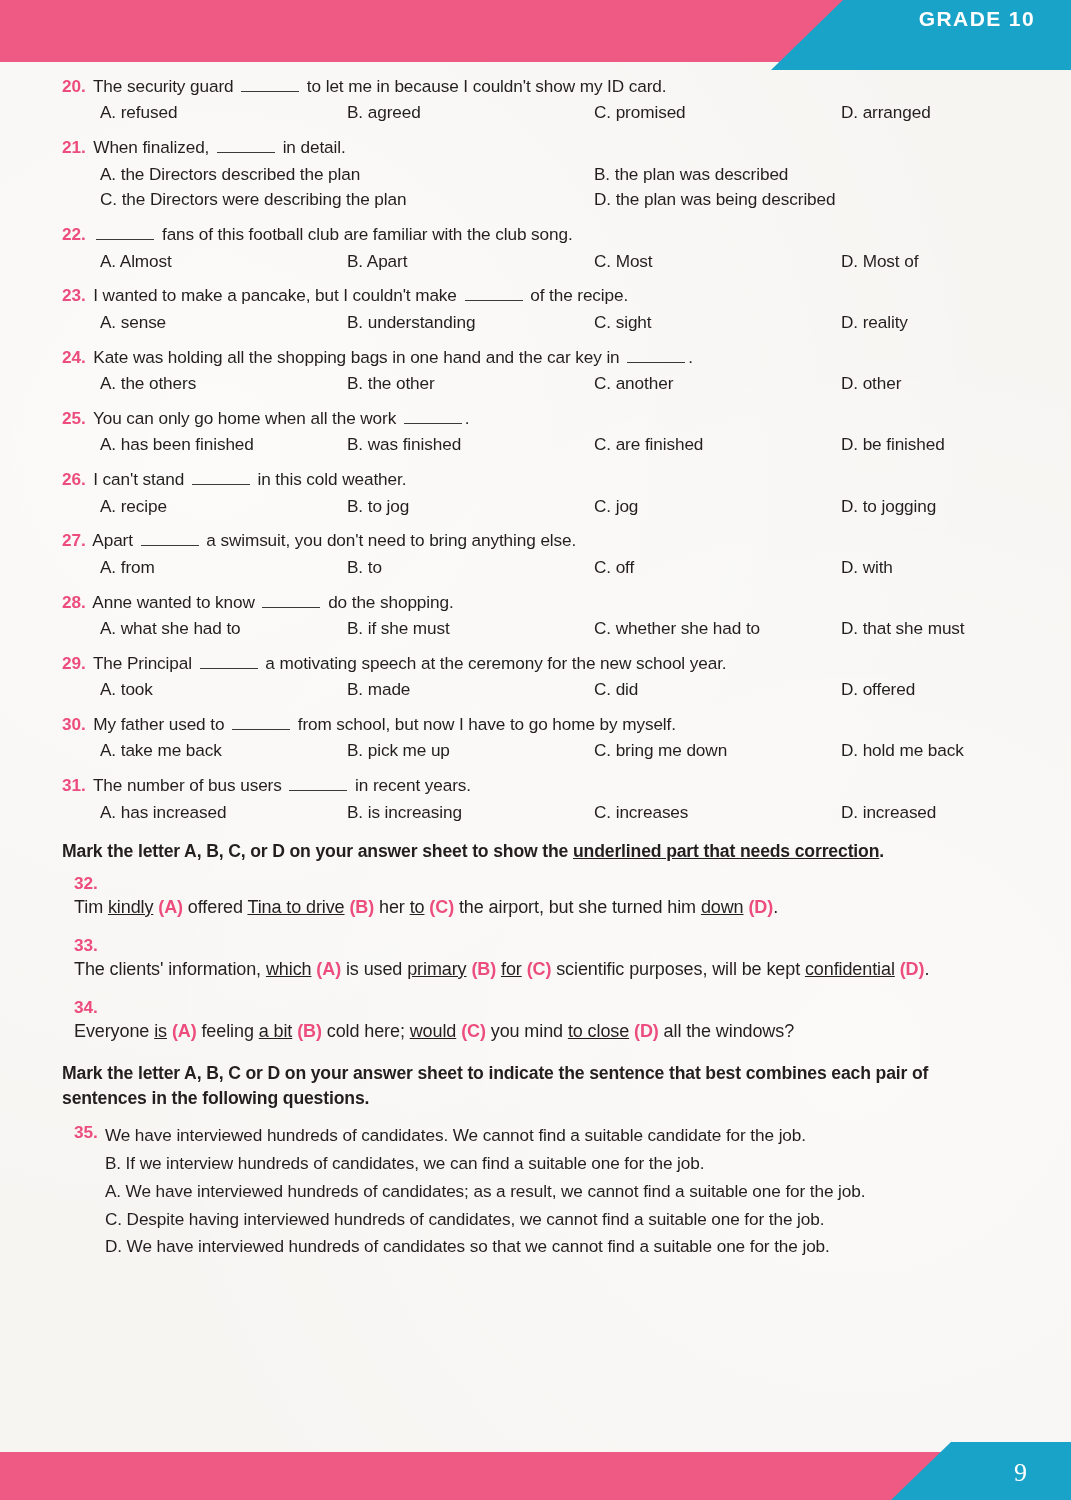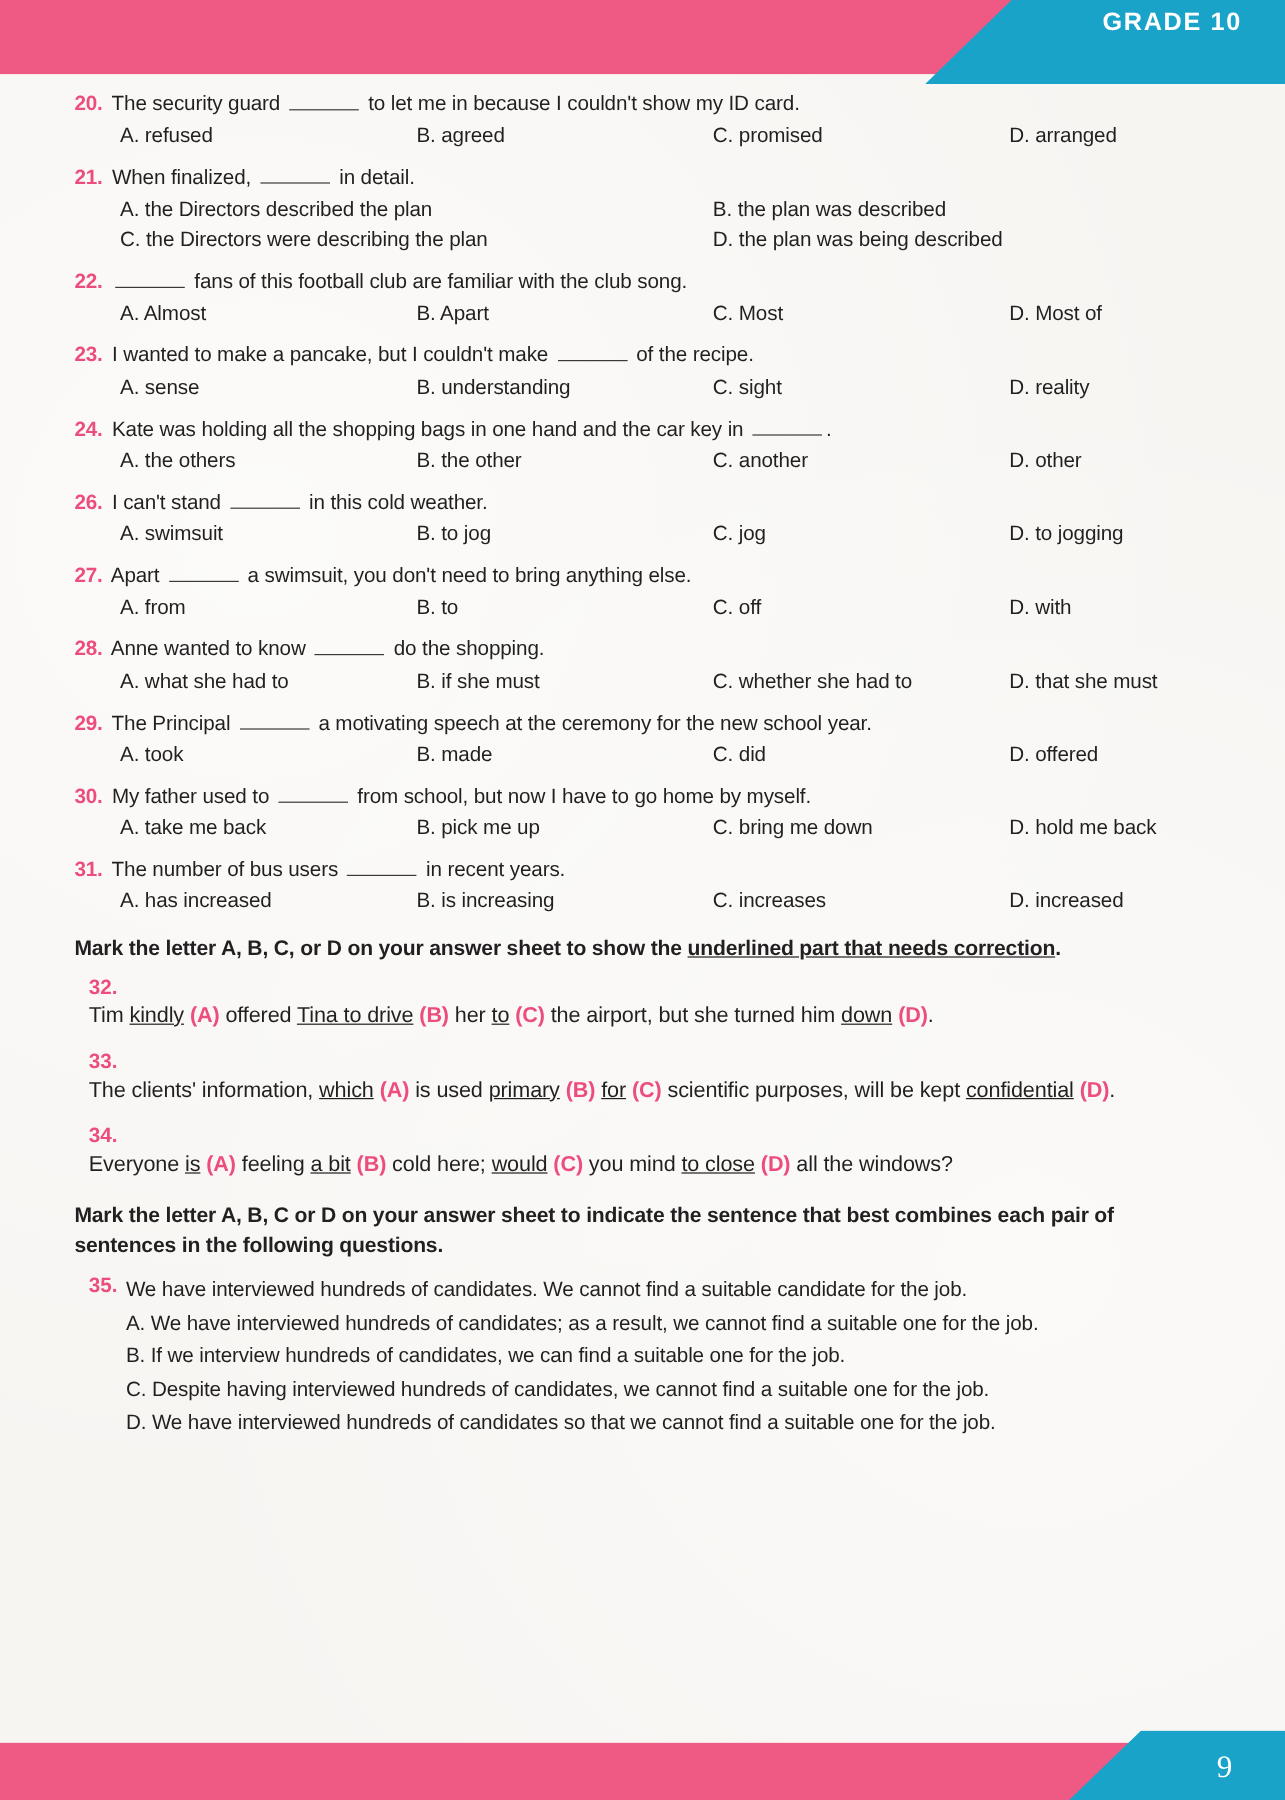--- a/index.html
+++ b/index.html
@@ -240,23 +240,32 @@
         <div class="q-block">
           <div class="q-stem"><span class="q-num">24.</span><span> Kate was holding all the shopping bags in one hand and the car key in </span><span class="blank"></span><span>.</span></div>
           <div class="opts cols4">
             <div>A. the others</div>
             <div>B. the other</div>
             <div>C. another</div>
             <div>D. other</div>
           </div>
         </div>
         <div class="q-block">
+          <div class="q-stem"><span class="q-num">25.</span><span> You can only go home when all the work </span><span class="blank"></span><span>.</span></div>
+          <div class="opts cols4">
+            <div>A. has been finished</div>
+            <div>B. was finished</div>
+            <div>C. are finished</div>
+            <div>D. be finished</div>
+          </div>
+        </div>
+        <div class="q-block">
           <div class="q-stem"><span class="q-num">26.</span><span> I can't stand </span><span class="blank"></span><span> in this cold weather.</span></div>
           <div class="opts cols4">
-            <div>A. swimsuit</div>
+            <div>A. recipe</div>
             <div>B. to jog</div>
             <div>C. jog</div>
             <div>D. to jogging</div>
           </div>
         </div>
         <div class="q-block">
           <div class="q-stem"><span class="q-num">27.</span><span> Apart </span><span class="blank"></span><span> a swimsuit, you don't need to bring anything else.</span></div>
           <div class="opts cols4">
             <div>A. from</div>
             <div>B. to</div>
@@ -321,22 +330,22 @@
         </div>
       </div>
 
     <div class="instruction-2">Mark the letter A, B, C or D on your answer sheet to indicate the sentence that best combines each pair of sentences in the following questions.</div>
 
     <div class="comb-block">
       <div class="comb-num">35.</div>
       <div class="comb-body">
         <div class="comb-stem">We have interviewed hundreds of candidates. We cannot find a suitable candidate for the job.</div>
         <div id="combine-options">
+            <div class="comb-opt">B. If we interview hundreds of candidates, we can find a suitable one for the job.</div>
             <div class="comb-opt">A. We have interviewed hundreds of candidates; as a result, we cannot find a suitable one for the job.</div>
-            <div class="comb-opt">B. If we interview hundreds of candidates, we can find a suitable one for the job.</div>
             <div class="comb-opt">C. Despite having interviewed hundreds of candidates, we cannot find a suitable one for the job.</div>
             <div class="comb-opt">D. We have interviewed hundreds of candidates so that we cannot find a suitable one for the job.</div>
           </div>
       </div>
     </div>
 
   </div>
 
   <div class="footer-pink"></div>
   <div class="footer-blue"></div>

